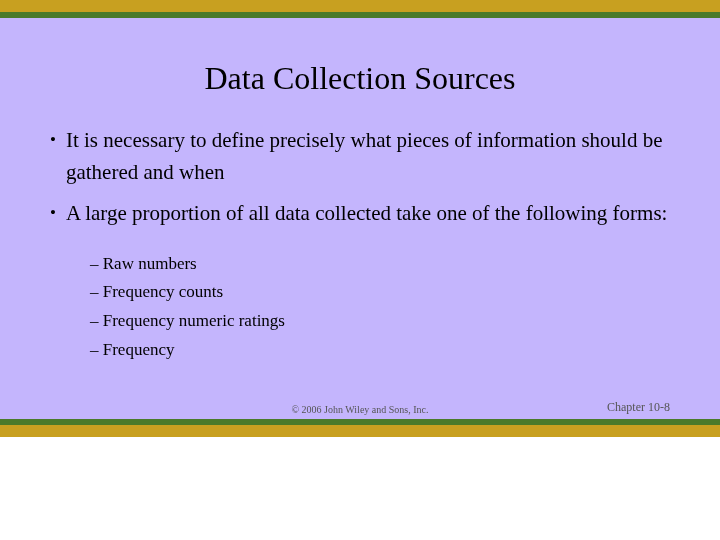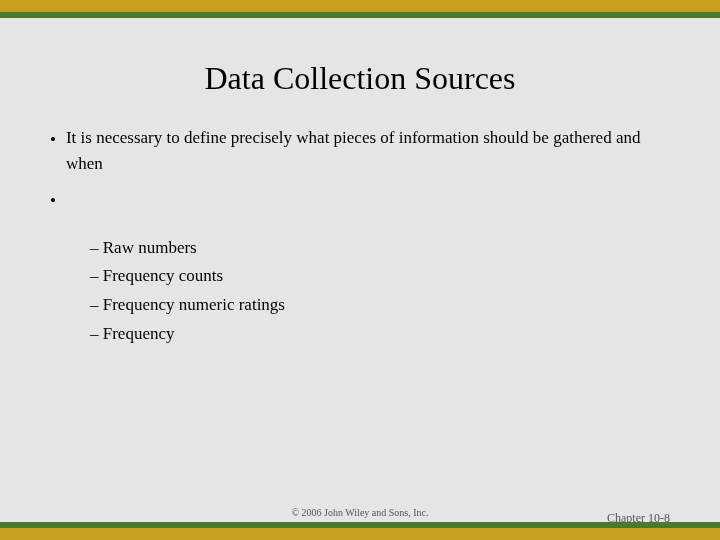--- a/index.html
+++ b/index.html
@@ -11,23 +11,23 @@
     body {
       width: 720px;
       height: 540px;
       overflow: hidden;
       font-family: 'Times New Roman', Times, serif;
       background: #ffffff;
     }
 
     .slide-container {
       width: 720px;
-      height: 540px;
+      height: 437px;
       position: relative;
-      background: #e5e5e5;
+      background: #c4b5fd;
     }
 
     .top-bar {
       width: 100%;
       height: 12px;
       background: #c8a020;
     }
 
     .bottom-bar {
       width: 100%;
@@ -84,21 +84,21 @@
     }
 
     .bullet-dot {
       margin-right: 10px;
       font-size: 17px;
       flex-shrink: 0;
       margin-top: 2px;
     }
 
     .bullet-text {
-      font-size: 17px;
+      font-size: 21px;
       line-height: 1.5;
     }
 
     .sub-list {
       margin-left: 40px;
       margin-top: 8px;
     }
 
     .sub-item {
       font-size: 17px;
@@ -126,29 +126,30 @@
   <div class="content">
     <h1 class="title">Data Collection Sources</h1>
 
     <div class="bullets">
       <div class="bullet-item">
         <span class="bullet-dot">•</span>
         <span class="bullet-text">It is necessary to define precisely what pieces of information should be gathered and when</span>
       </div>
       <div class="bullet-item">
         <span class="bullet-dot">•</span>
+        <span class="bullet-text">A large proportion of all data collected take one of the following forms:</span>
       </div>
     </div>
 
     <div class="sub-list">
       <div class="sub-item">– Raw numbers</div>
       <div class="sub-item">– Frequency counts</div>
       <div class="sub-item">– Frequency numeric ratings</div>
       <div class="sub-item">– Frequency</div>
     </div>
   </div>
 
   <div class="footer-center">© 2006 John Wiley and Sons, Inc.</div>
-  <div style="position:absolute; bottom:14px; right:50px; font-size:12px; color:#555555;">Chapter  10-8</div>
+  <div style="position:absolute; bottom:22px; right:50px; font-size:12px; color:#555555;">Chapter  10-8</div>
 
   <div class="green-accent-bottom"></div>
   <div class="bottom-bar"></div>
 </div>
 
 </body></html>

